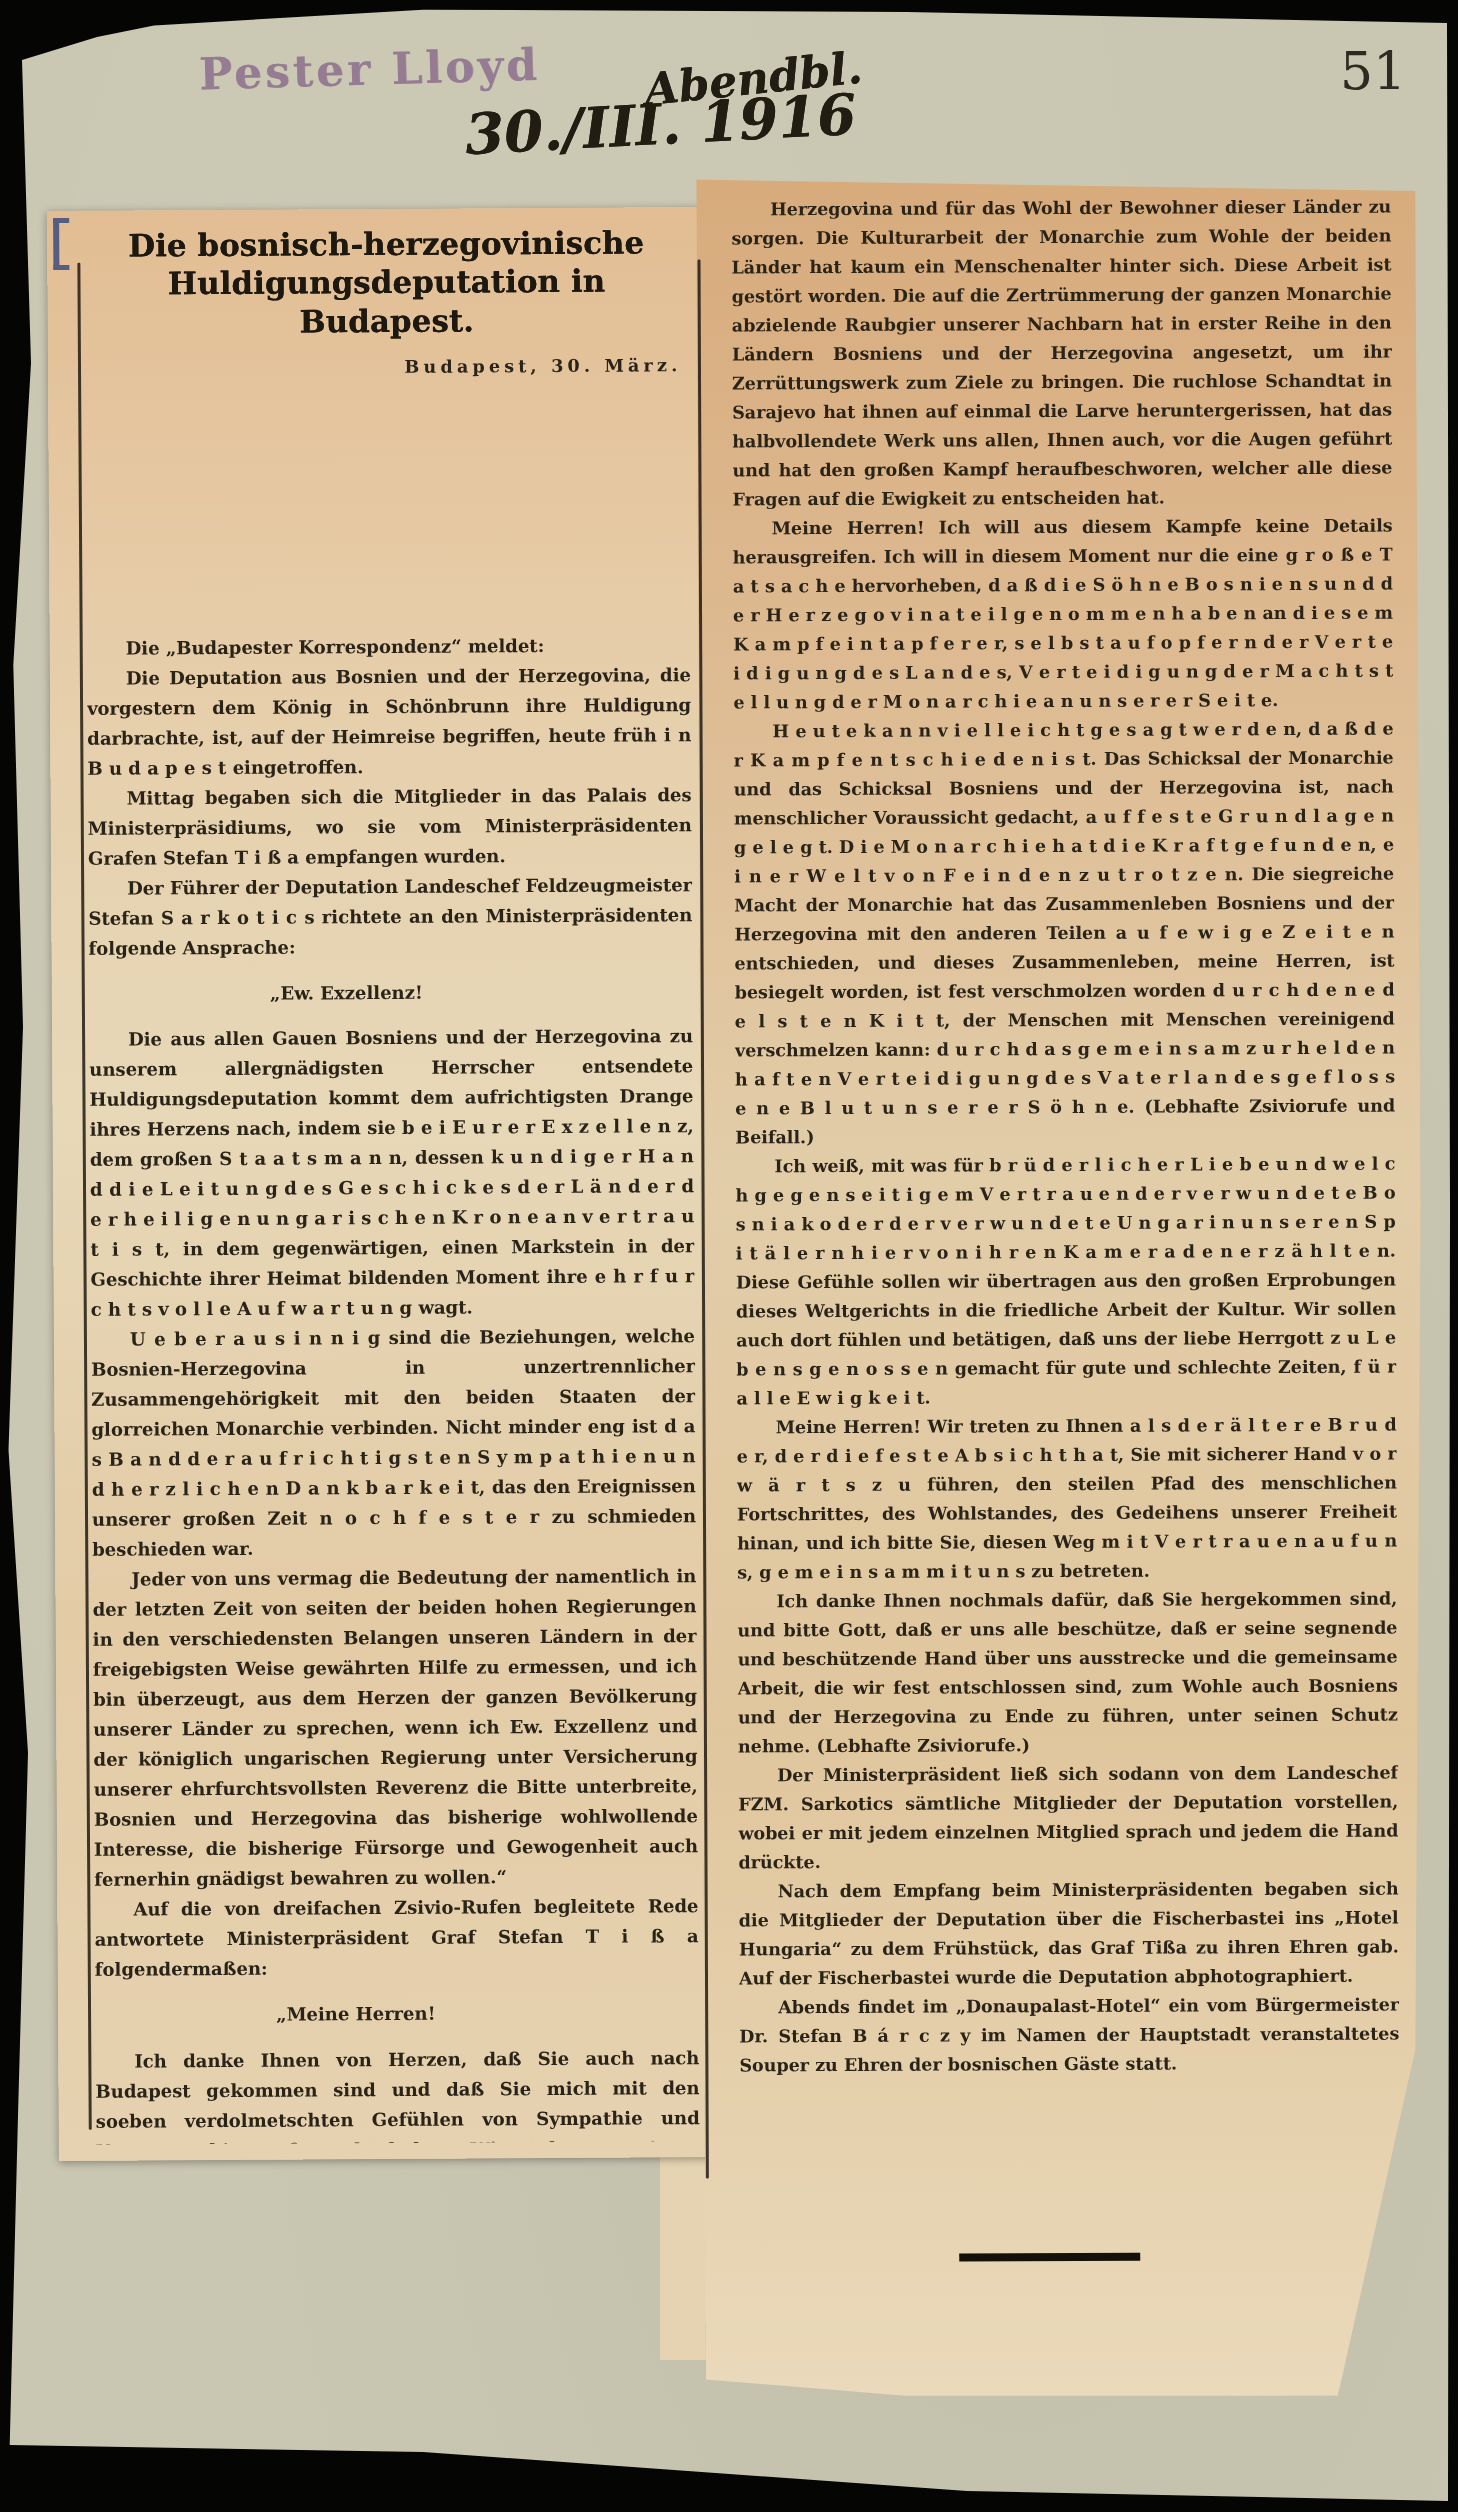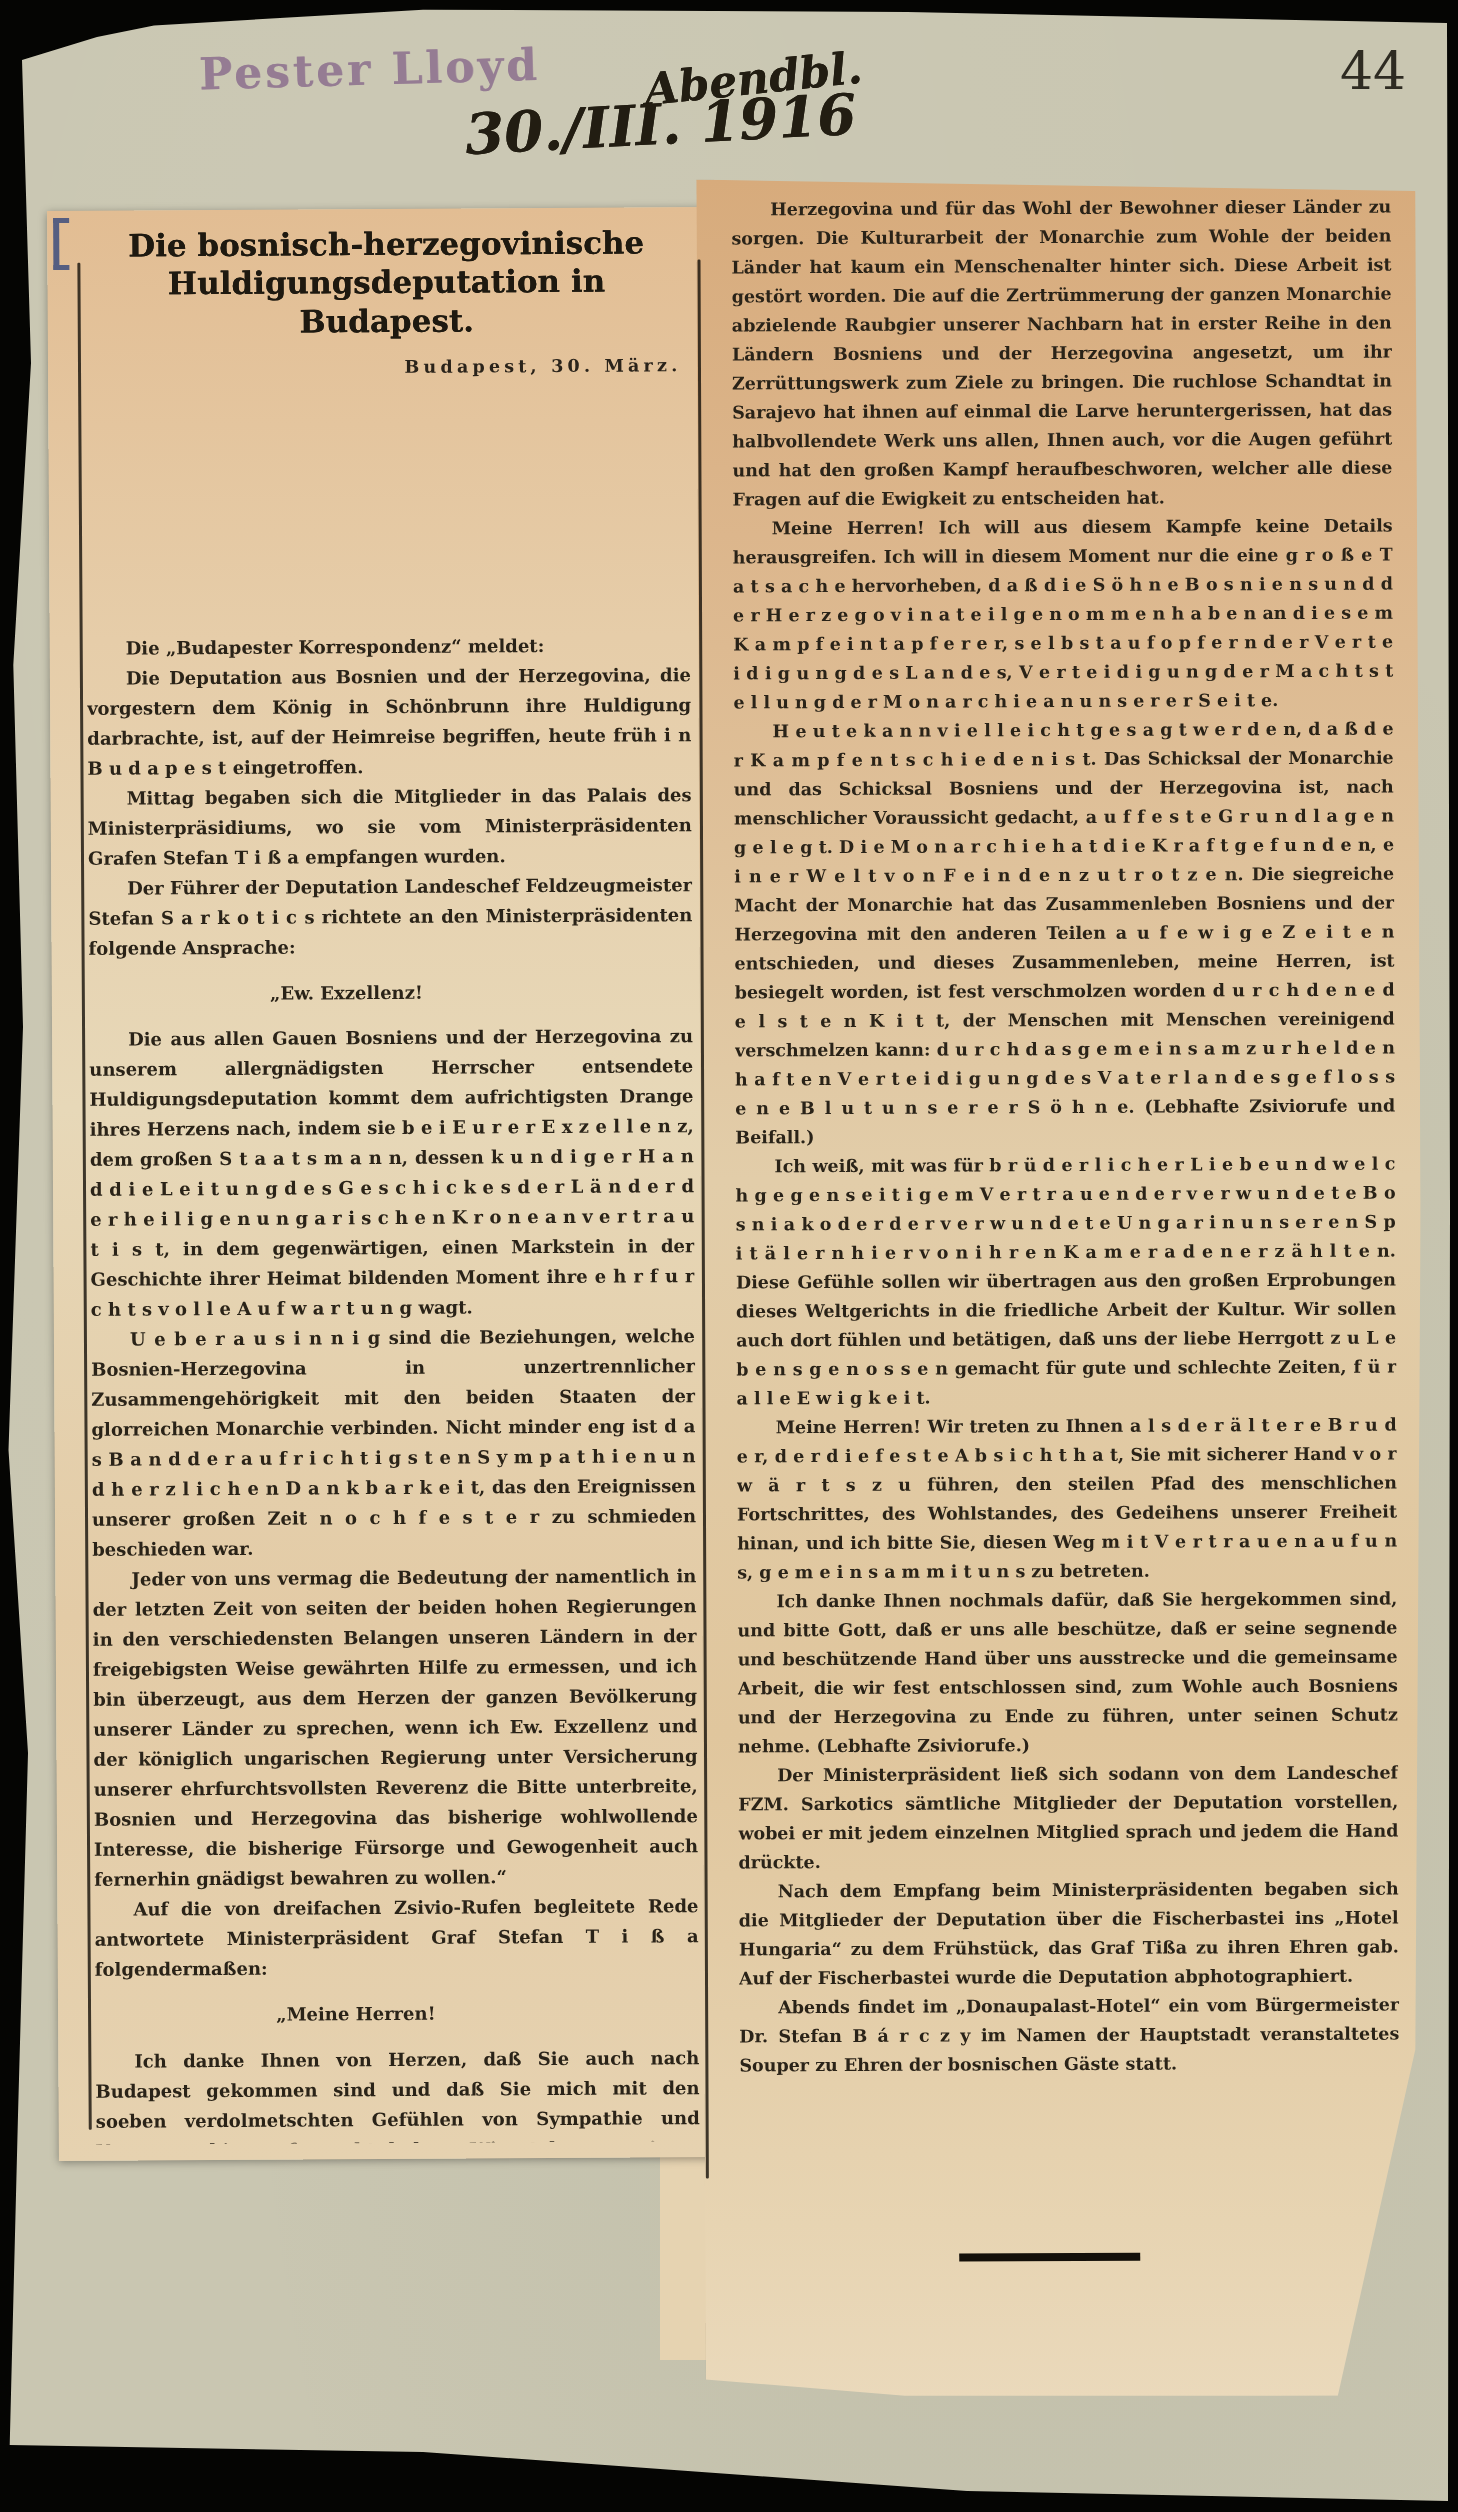--- a/index.html
+++ b/index.html
@@ -57,21 +57,21 @@
 </head>
 <body>
 
 <div class="canvas" data-name="scanned-newspaper-page">
 
   <div class="backing" data-name="album-backing-paper"></div>
 
   <div class="stamp" data-name="pester-lloyd-stamp">Pester Lloyd</div>
   <div class="hw hw-edition" data-name="handwritten-edition-note">Abendbl.</div>
   <div class="hw hw-date" data-name="handwritten-date">30./III. 1916</div>
-  <div class="page-number" data-name="page-number">44</div>
+  <div class="page-number" data-name="page-number">51</div>
 
   <div class="clip clip-ext" data-name="newspaper-clipping-bottom-extension"></div>
 
   <div class="clip clip-left" data-name="newspaper-clipping-left-column">
     <div class="pencil-bracket" data-name="blue-pencil-mark"></div>
     <div class="vrule rule-in-left" data-name="column-rule-left-edge"></div>
     <h1 class="title" data-name="article-title"><span data-name="article-title-line1">Die bosnisch-herzegovinische</span><br><span data-name="article-title-line2">Huldigungsdeputation in Budapest.</span></h1>
     <div class="dateline" data-name="article-dateline">Budapest, 30. März.</div>
     <div class="coltext coltext-left" id="left-col" data-name="left-column-text">
         <p class="body" data-name="article-paragraph">Die „Budapester Korrespondenz“ meldet:</p>

